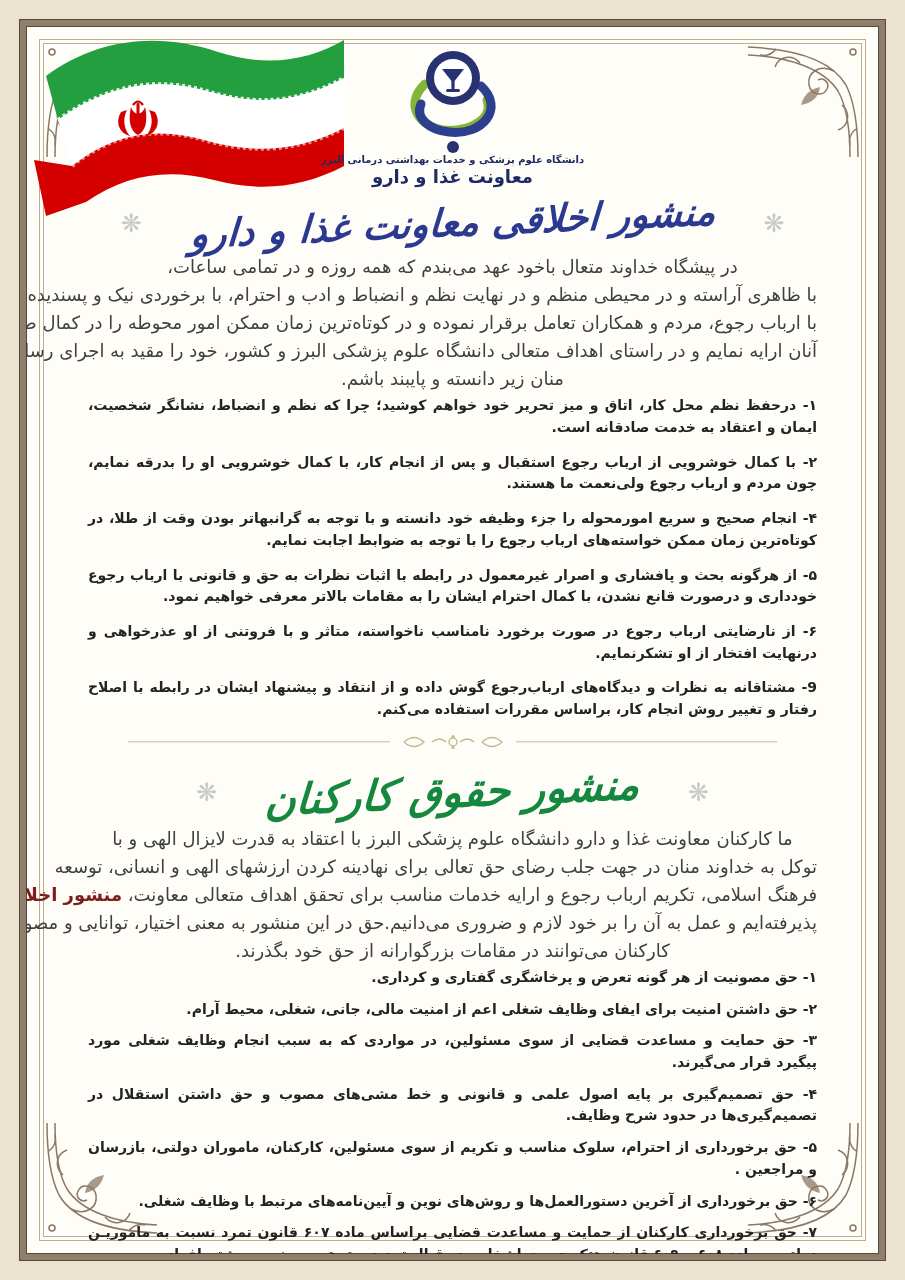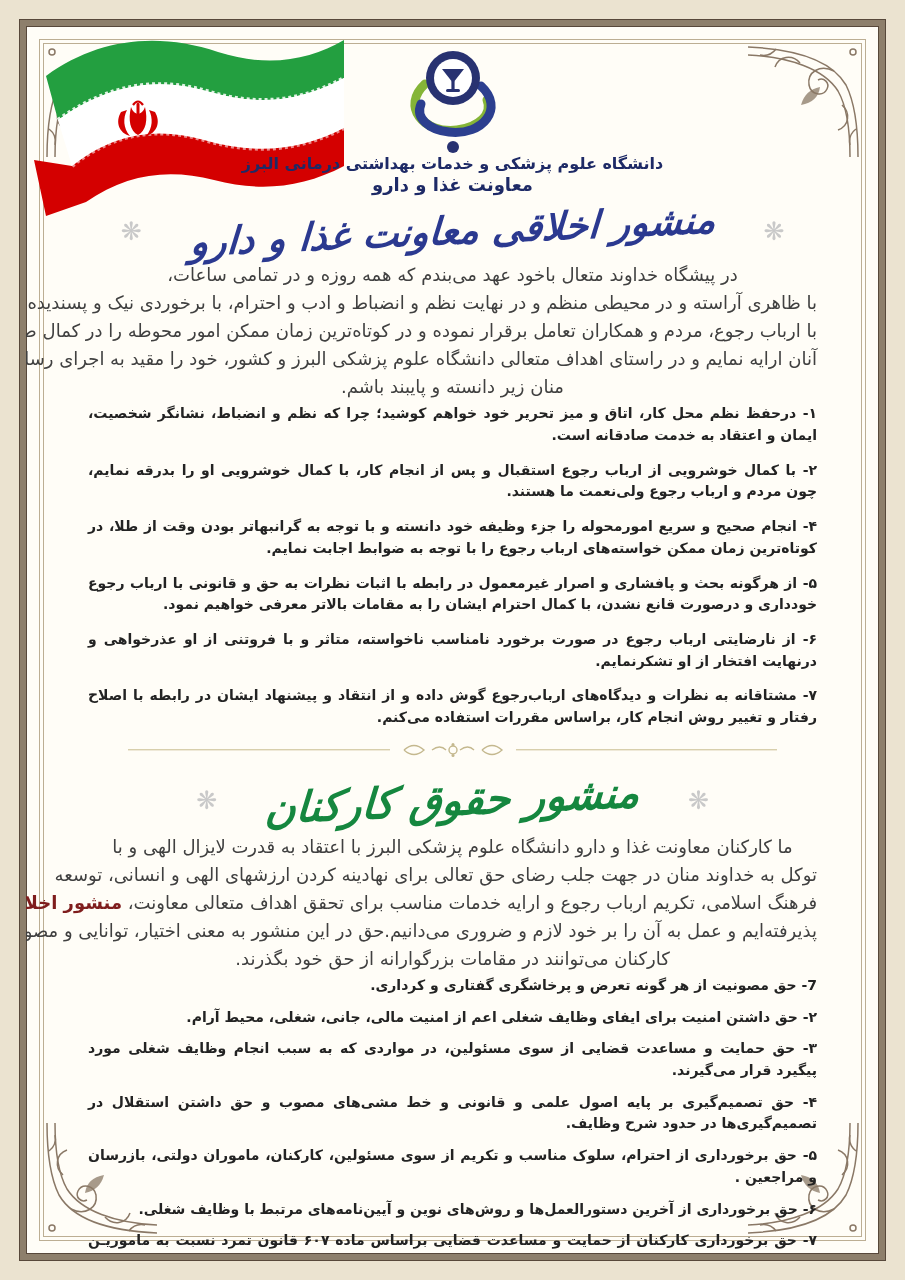--- a/index.html
+++ b/index.html
@@ -32,21 +32,21 @@
 
   
   .flag{position:absolute;top:4px;left:2px;width:316px;height:186px;}
 
   
   .content{
     position:absolute;top:0;left:62px;right:62px;bottom:0;
     direction:rtl;text-align:center;color:#3c3c3c;
   }
   .logo{display:block;margin:22px auto 0;}
-  .uni-name{font-size:16px;font-weight:bold;color:#1e2a66;}
+  .uni-name{font-size:10px;font-weight:bold;color:#1e2a66;}
   .deputy-name{font-size:18px;font-weight:bold;color:#1e2a66;letter-spacing:1px;margin-top:1px;}
 
   .title-row{display:flex;align-items:center;justify-content:center;gap:48px;margin:14px 0 8px;}
   .calligraphy{font-weight:bold;font-style:italic;transform:rotate(-2.5deg) skewX(-6deg);white-space:nowrap;}
   .c1{color:#2b3990;font-size:38px;}
   .c2{color:#15873f;font-size:42px;}
   .orn{color:#c9c9c9;font-size:25px;line-height:1;}
 
   .intro{font-size:18px;line-height:1.56;color:#404040;}
   .intro .iline{white-space:nowrap;}
@@ -165,21 +165,21 @@
 
         <div class="item">۲- با کمال خوشرویی از ارباب رجوع استقبال و پس از انجام کار، با کمال خوشرویی او را بدرقه نمایم، چون مردم و ارباب رجوع ولی‌نعمت ما هستند.</div>
 
 
         <div class="item">۴- انجام صحیح و سریع امورمحوله را جزء وظیفه خود دانسته و با توجه به گرانبهاتر بودن وقت از طلا، در کوتاه‌ترین زمان ممکن خواسته‌های ارباب رجوع را با توجه به ضوابط اجابت نمایم.</div>
 
         <div class="item">۵- از هرگونه بحث و پافشاری و اصرار غیرمعمول در رابطه با اثبات نظرات به حق و قانونی با ارباب رجوع خودداری و درصورت قانع نشدن، با کمال احترام ایشان را به مقامات بالاتر معرفی خواهیم نمود.</div>
 
         <div class="item">۶- از نارضایتی ارباب رجوع در صورت برخورد نامناسب ناخواسته، متاثر و با فروتنی از او عذرخواهی و درنهایت افتخار از او تشکرنمایم.</div>
 
-        <div class="item">۷- مشتاقانه به نظرات و دیدگاه‌های ارباب‌رجوع گوش داده و از انتقاد و پیشنهاد ایشان در رابطه با اصلاح رفتار و تغییر روش انجام کار، براساس مقررات استفاده می‌کنم.</div>
+        <div class="item">9- مشتاقانه به نظرات و دیدگاه‌های ارباب‌رجوع گوش داده و از انتقاد و پیشنهاد ایشان در رابطه با اصلاح رفتار و تغییر روش انجام کار، براساس مقررات استفاده می‌کنم.</div>
       </div>
 
     <div class="divider">
       <div class="dline"></div>
       <svg width="110" height="16" viewBox="0 0 110 16">
         <g fill="none" stroke="#c4b88e" stroke-width="1.4">
           <path d="M6,8 q10,-9 20,0 q-10,9 -20,0"></path>
           <path d="M84,8 q10,-9 20,0 q-10,9 -20,0"></path>
           <circle cx="55" cy="8" r="4"></circle>
           <path d="M34,8 q8,-6 14,0 M62,8 q8,-6 14,0"></path>
@@ -201,21 +201,21 @@
       <div class="iline">توکل به خداوند منان در جهت جلب رضای حق تعالی برای نهادینه کردن ارزشهای الهی و انسانی، توسعه</div>
       <div class="iline">
         <span>فرهنگ اسلامی، تکریم ارباب رجوع و ارایه خدمات مناسب برای تحقق اهداف متعالی معاونت، </span><span class="bold-inline">منشور اخلاقی</span><span> زیر را</span>
       </div>
       <div class="iline">پذیرفته‌ایم و عمل به آن را بر خود لازم و ضروری می‌دانیم.حق در این منشور به معنی اختیار، توانایی و مصونیت است و</div>
       <div class="iline">کارکنان می‌توانند در مقامات بزرگوارانه از حق خود بگذرند.</div>
     </div>
 
     <div class="items items2">
 
-        <div class="item">7- حق مصونیت از هر گونه تعرض و پرخاشگری گفتاری و کرداری.</div>
+        <div class="item">۱- حق مصونیت از هر گونه تعرض و پرخاشگری گفتاری و کرداری.</div>
 
         <div class="item">۲- حق داشتن امنیت برای ایفای وظایف شغلی اعم از امنیت مالی، جانی، شغلی، محیط آرام.</div>
 
         <div class="item">۳- حق حمایت و مساعدت قضایی از سوی مسئولین، در مواردی که به سبب انجام وظایف شغلی مورد پیگیرد قرار می‌گیرند.</div>
 
         <div class="item">۴- حق تصمیم‌گیری بر پایه اصول علمی و قانونی و خط مشی‌های مصوب و حق داشتن استقلال در تصمیم‌گیری‌ها در حدود شرح وظایف.</div>
 
         <div class="item">۵- حق برخورداری از احترام، سلوک مناسب و تکریم از سوی مسئولین، کارکنان، ماموران دولتی، بازرسان و مراجعین .</div>
 
         <div class="item">۶- حق برخورداری از آخرین دستورالعمل‌ها و روش‌های نوین و آیین‌نامه‌های مرتبط با وظایف شغلی.</div>

